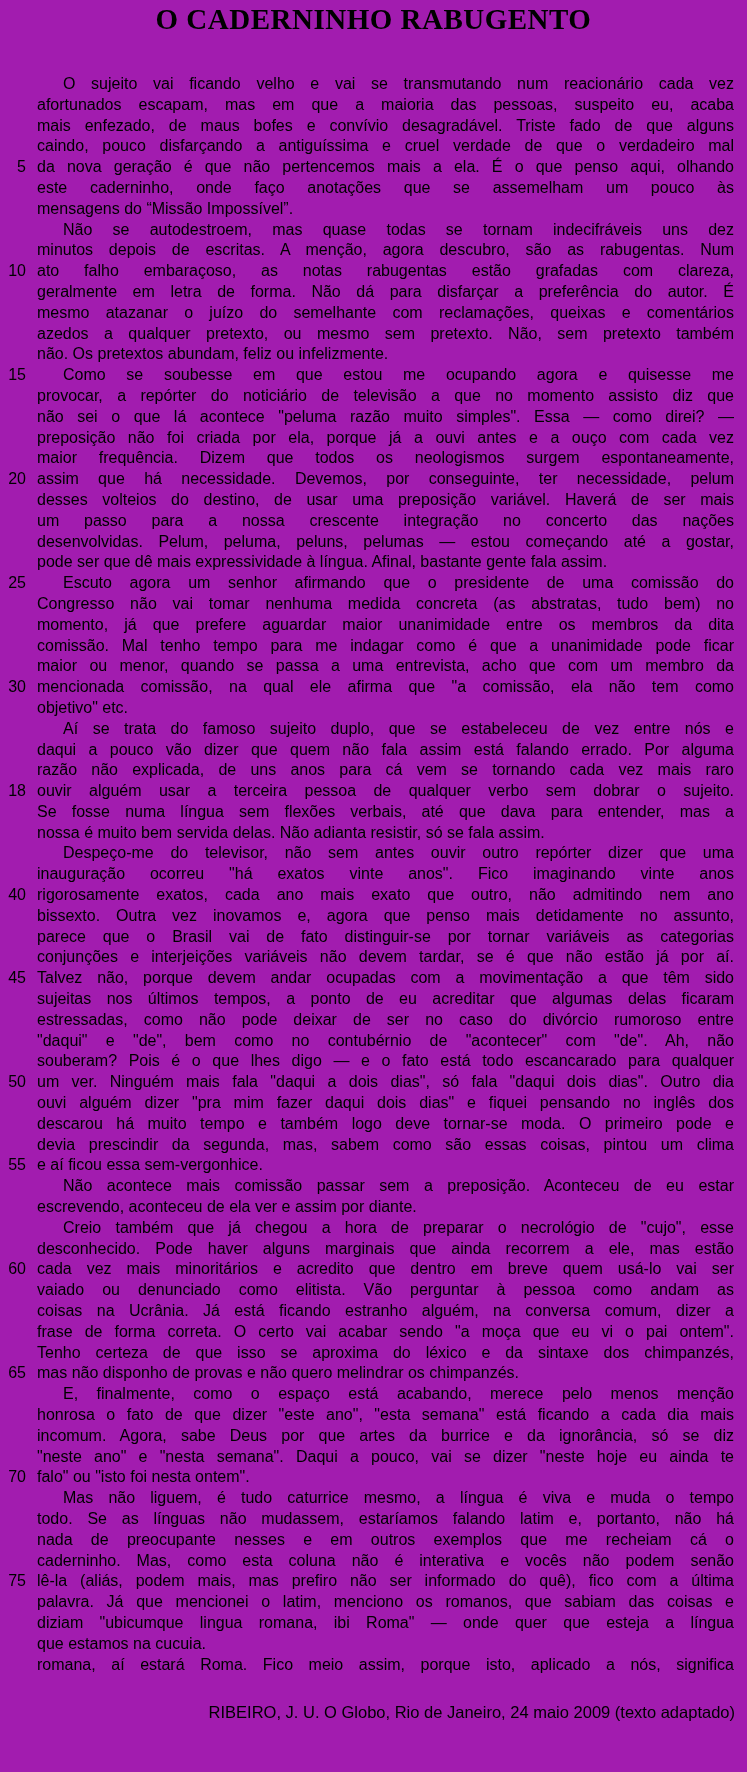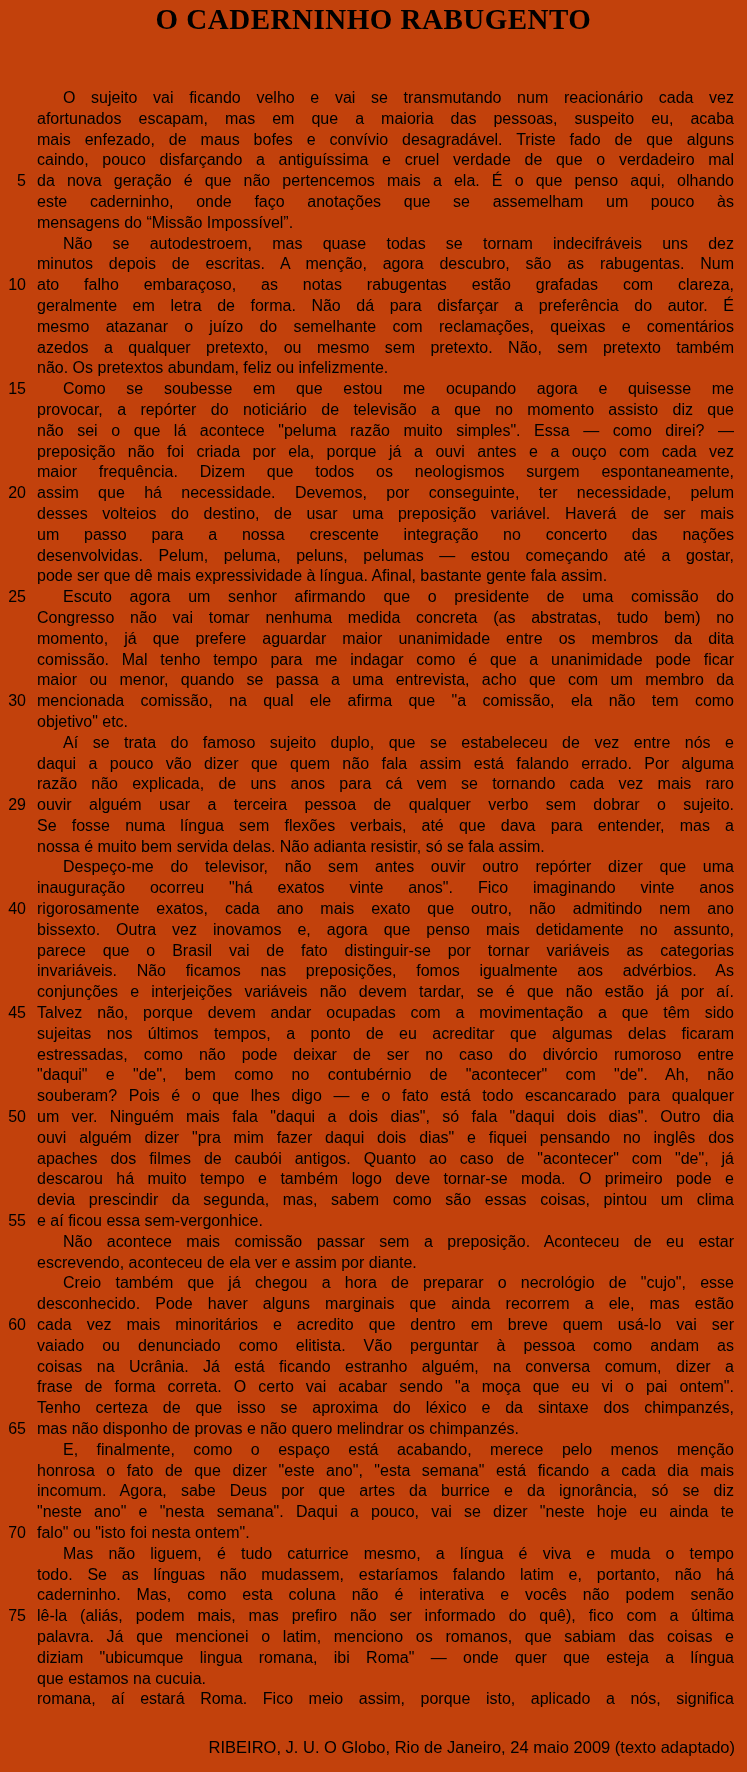--- a/index.html
+++ b/index.html
@@ -4,36 +4,36 @@
 <style>
   html, body {
     margin: 0;
     padding: 0;
     background: #ffffff;
   }
   .page {
     position: relative;
     width: 747px;
     height: 1772px;
-    background: #c2410c;
+    background: #a21caf;
     color: #000000;
     font-family: "Liberation Sans", sans-serif;
     overflow: hidden;
   }
   .title {
     padding-top: 2px;
     text-align: center;
     font-family: "Liberation Serif", serif;
     font-weight: bold;
     font-size: 29px;
     line-height: 34px;
     letter-spacing: 0.5px;
   }
   .text-body {
-    margin-top: 52px;
+    margin-top: 38px;
     padding-right: 13px;
   }
   .row {
     display: flex;
     height: 20.8px;
   }
   .num {
     flex: none;
     width: 26px;
     text-align: right;
@@ -236,21 +236,21 @@
         <div class="num"></div>
         <div class="gutter-gap"></div>
         <div class="txt">daqui a pouco vão dizer que quem não fala assim está falando errado. Por alguma</div>
       </div>
       <div class="row">
         <div class="num"></div>
         <div class="gutter-gap"></div>
         <div class="txt">razão não explicada, de uns anos para cá vem se tornando cada vez mais raro</div>
       </div>
       <div class="row">
-        <div class="num">29</div>
+        <div class="num">18</div>
         <div class="gutter-gap"></div>
         <div class="txt">ouvir alguém usar a terceira pessoa de qualquer verbo sem dobrar o sujeito.</div>
       </div>
       <div class="row">
         <div class="num"></div>
         <div class="gutter-gap"></div>
         <div class="txt">Se fosse numa língua sem flexões verbais, até que dava para entender, mas a</div>
       </div>
       <div class="row">
         <div class="num"></div>
@@ -278,25 +278,20 @@
         <div class="txt">bissexto. Outra vez inovamos e, agora que penso mais detidamente no assunto,</div>
       </div>
       <div class="row">
         <div class="num"></div>
         <div class="gutter-gap"></div>
         <div class="txt">parece que o Brasil vai de fato distinguir-se por tornar variáveis as categorias</div>
       </div>
       <div class="row">
         <div class="num"></div>
         <div class="gutter-gap"></div>
-        <div class="txt">invariáveis. Não ficamos nas preposições, fomos igualmente aos advérbios. As</div>
-      </div>
-      <div class="row">
-        <div class="num"></div>
-        <div class="gutter-gap"></div>
         <div class="txt">conjunções e interjeições variáveis não devem tardar, se é que não estão já por aí.</div>
       </div>
       <div class="row">
         <div class="num">45</div>
         <div class="gutter-gap"></div>
         <div class="txt">Talvez não, porque devem andar ocupadas com a movimentação a que têm sido</div>
       </div>
       <div class="row">
         <div class="num"></div>
         <div class="gutter-gap"></div>
@@ -323,25 +318,20 @@
         <div class="txt">um ver. Ninguém mais fala "daqui a dois dias", só fala "daqui dois dias". Outro dia</div>
       </div>
       <div class="row">
         <div class="num"></div>
         <div class="gutter-gap"></div>
         <div class="txt">ouvi alguém dizer "pra mim fazer daqui dois dias" e fiquei pensando no inglês dos</div>
       </div>
       <div class="row">
         <div class="num"></div>
         <div class="gutter-gap"></div>
-        <div class="txt">apaches dos filmes de caubói antigos. Quanto ao caso de "acontecer" com "de", já</div>
-      </div>
-      <div class="row">
-        <div class="num"></div>
-        <div class="gutter-gap"></div>
         <div class="txt">descarou há muito tempo e também logo deve tornar-se moda. O primeiro pode e</div>
       </div>
       <div class="row">
         <div class="num"></div>
         <div class="gutter-gap"></div>
         <div class="txt">devia prescindir da segunda, mas, sabem como são essas coisas, pintou um clima</div>
       </div>
       <div class="row">
         <div class="num">55</div>
         <div class="gutter-gap"></div>
@@ -424,20 +414,25 @@
       </div>
       <div class="row">
         <div class="num"></div>
         <div class="gutter-gap"></div>
         <div class="txt first">Mas não liguem, é tudo caturrice mesmo, a língua é viva e muda o tempo</div>
       </div>
       <div class="row">
         <div class="num"></div>
         <div class="gutter-gap"></div>
         <div class="txt">todo. Se as línguas não mudassem, estaríamos falando latim e, portanto, não há</div>
+      </div>
+      <div class="row">
+        <div class="num"></div>
+        <div class="gutter-gap"></div>
+        <div class="txt">nada de preocupante nesses e em outros exemplos que me recheiam cá o</div>
       </div>
       <div class="row">
         <div class="num"></div>
         <div class="gutter-gap"></div>
         <div class="txt">caderninho. Mas, como esta coluna não é interativa e vocês não podem senão</div>
       </div>
       <div class="row">
         <div class="num">75</div>
         <div class="gutter-gap"></div>
         <div class="txt">lê-la (aliás, podem mais, mas prefiro não ser informado do quê), fico com a última</div>

